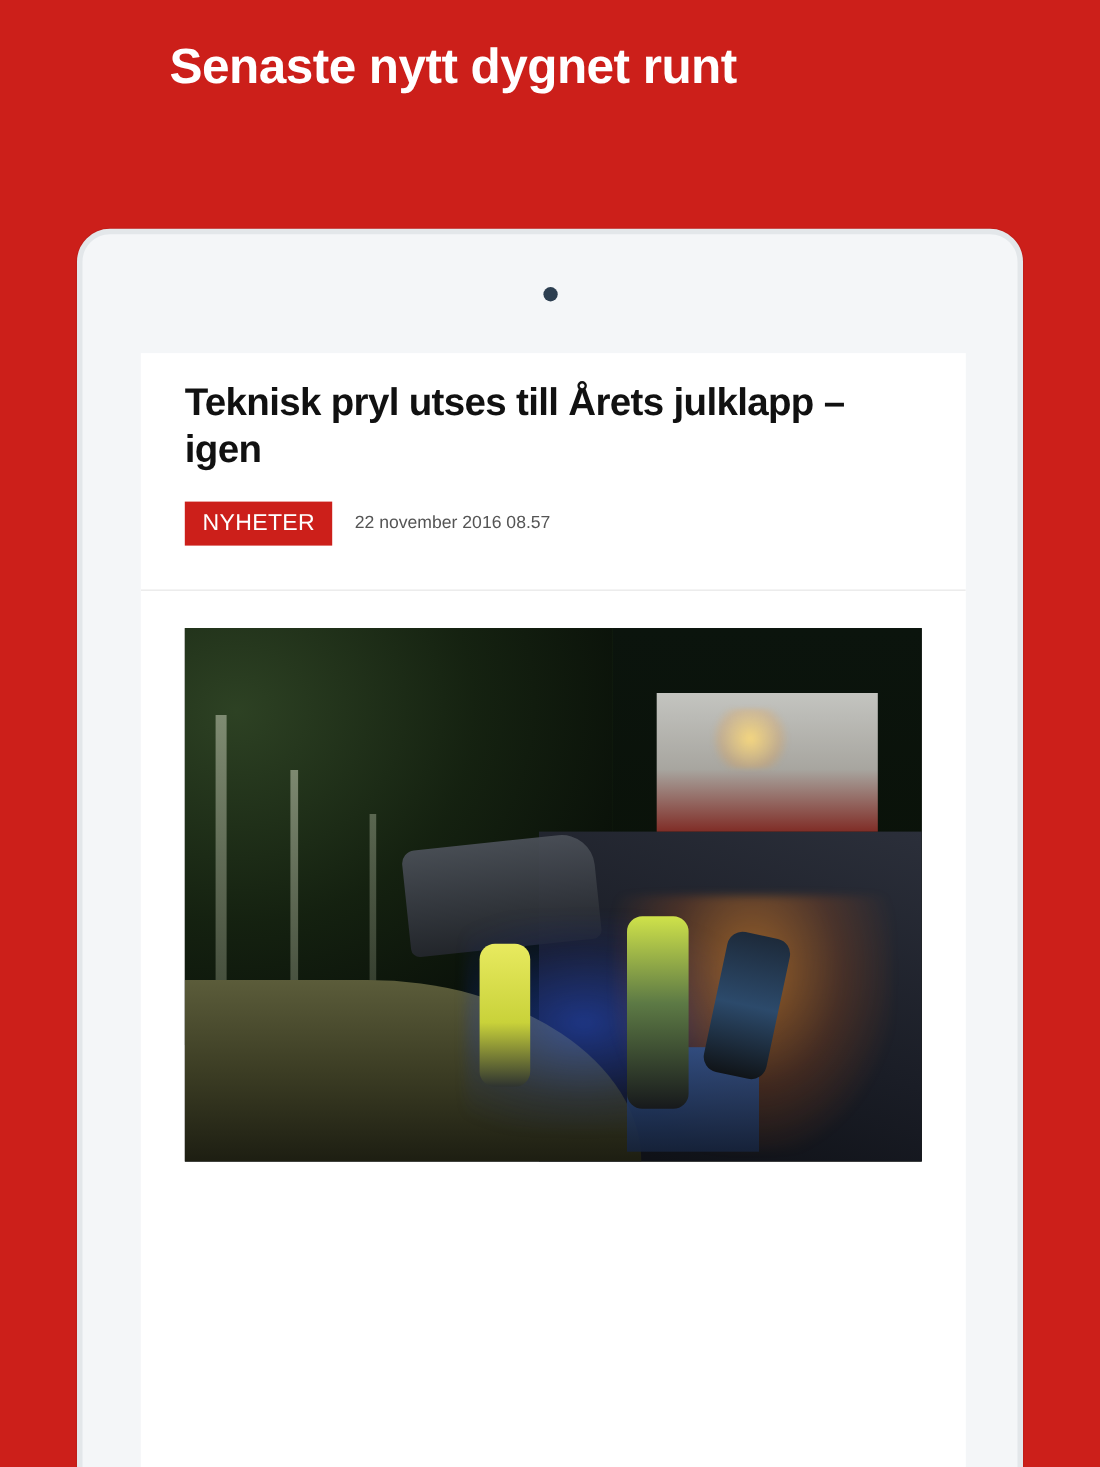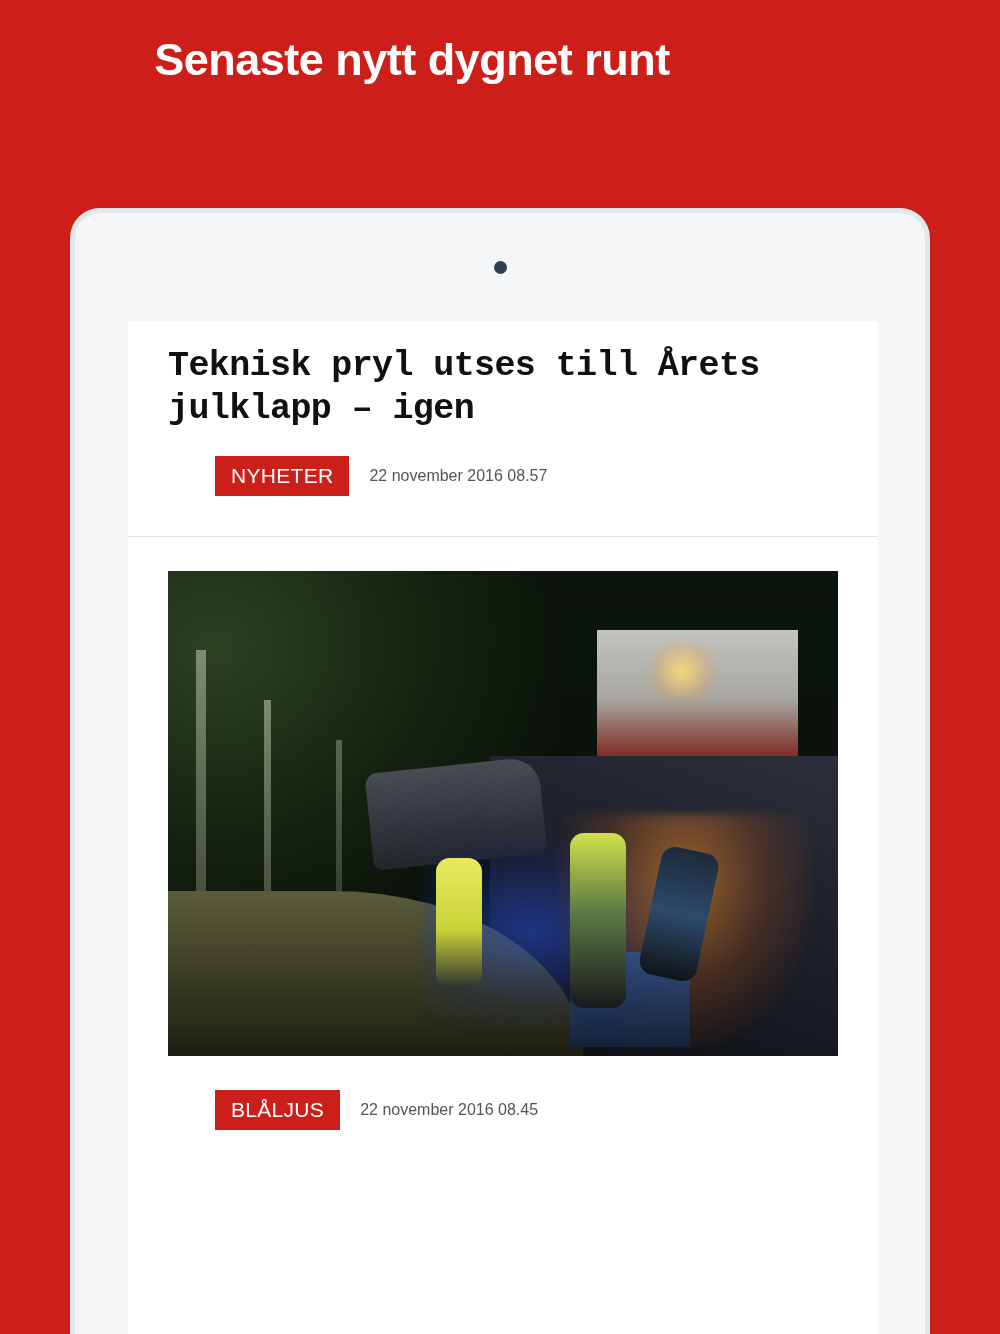--- a/index.html
+++ b/index.html
@@ -70,32 +70,31 @@
   .article {
     padding: 0 40px;
     box-sizing: border-box;
   }
   .article-top {
     padding-top: 24px;
     padding-bottom: 40px;
     border-bottom: 1px solid #e4e4e4;
   }
   .article-title {
-    font-family: Liberation Mono, monospace;
+    font-family: Liberation Sans, sans-serif;
     font-weight: bold;
     font-size: 35px;
     line-height: 1.22;
     color: #111111;
     letter-spacing: -0.6px;
     margin: 0 0 26px 0;
   }
   .meta-row {
     display: flex;
     align-items: center;
-    margin-left: 47px;
   }
   .badge {
     display: inline-block;
     background: #cc1f1a;
     color: #ffffff;
     font-size: 21px;
     font-family: "Liberation Sans", sans-serif;
     padding: 9px 16px 10px 16px;
     line-height: 1;
     letter-spacing: 0.3px;
@@ -271,21 +270,17 @@
           <div class="truck"></div>
           <div class="truck-light"></div>
           <div class="car"></div>
           <div class="blue-glow"></div>
           <div class="road-glow"></div>
           <div class="equip"></div>
           <div class="person p1"></div>
           <div class="person p2"></div>
           <div class="person p3"></div>
         </div>
-        <div class="meta-row">
-          <span class="badge">BLÅLJUS</span>
-          <span class="timestamp">22 november 2016 08.45</span>
-        </div>
       </div>
 
     </div>
   </div>
 </div>
 
 </body></html>

